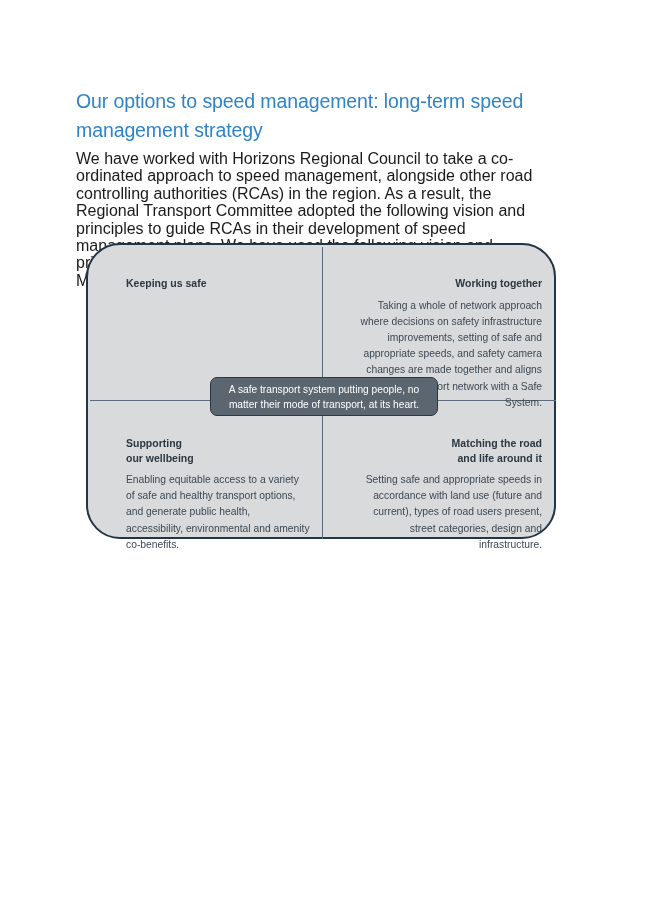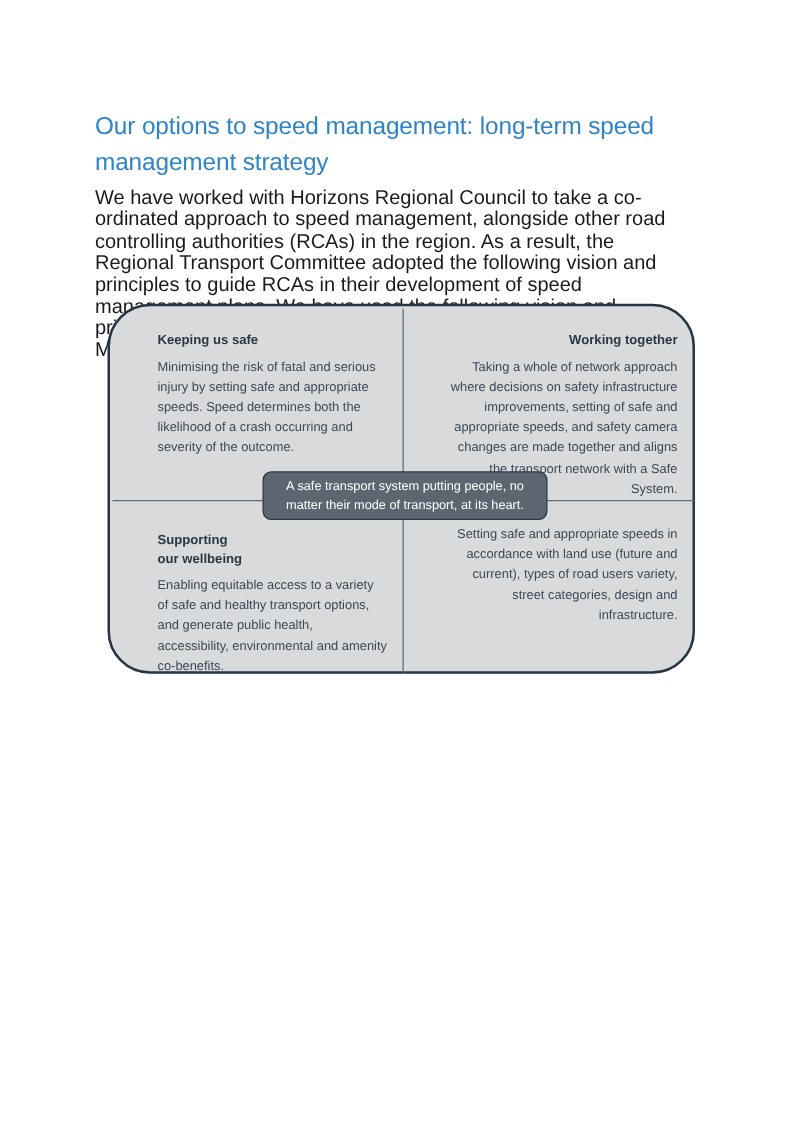--- a/index.html
+++ b/index.html
@@ -99,21 +99,21 @@
   .quad {
     position: absolute;
     box-sizing: border-box;
     color: #3a4550;
   }
   .quad .q-head {
     font-size: 10.5px;
     font-weight: bold;
     color: #2b3742;
     line-height: 14.5px;
-    margin: 5px 0 7px 0;
+    margin: 16px 0 7px 0;
     white-space: pre-line;
   }
   .quad .q-body {
     font-size: 10.3px;
     line-height: 16.2px;
     color: #3c4854;
     margin: 0;
   }
 
   .quad-tl { left: 38px;  top: 15px;  width: 180px; }
@@ -174,36 +174,37 @@
 
   <div class="figure-wrap">
 
     <div class="panel">
 
       <div class="divider-v"></div>
       <div class="divider-h"></div>
 
       <div class="quad quad-tl">
         <div class="q-head">Keeping us safe</div>
-        <div class="q-body">Minimising the risk of fatal and serious injury by setting safe and appropriate speeds. Speed determines both the likelihood of a crash occurring and severity of the outcome.</div>
       </div>
 
       <div class="quad quad-bl">
         <div class="q-head">Supporting
 our wellbeing</div>
         <div class="q-body">Enabling equitable access to a variety of safe and healthy transport options, and generate public health, accessibility, environmental and amenity co-benefits.</div>
       </div>
 
       <div class="quad quad-tr">
         <div class="q-head">Working together</div>
         <div class="q-body">Taking a whole of network approach where decisions on safety infrastructure improvements, setting of safe and appropriate speeds, and safety camera changes are made together and aligns the transport network with a Safe System.</div>
       </div>
 
       <div class="quad quad-br">
-        <div class="q-body">Setting safe and appropriate speeds in accordance with land use (future and current), types of road users variety, street categories, design and infrastructure.</div>
+        <div class="q-head">Matching the road
+and life around it</div>
+        <div class="q-body">Setting safe and appropriate speeds in accordance with land use (future and current), types of road users present, street categories, design and infrastructure.</div>
       </div>
 
       <div class="callout">
         <div class="callout-text">A safe transport system putting people, no matter their mode of transport, at its heart.</div>
       </div>
 
     </div>
   </div>
 
 

